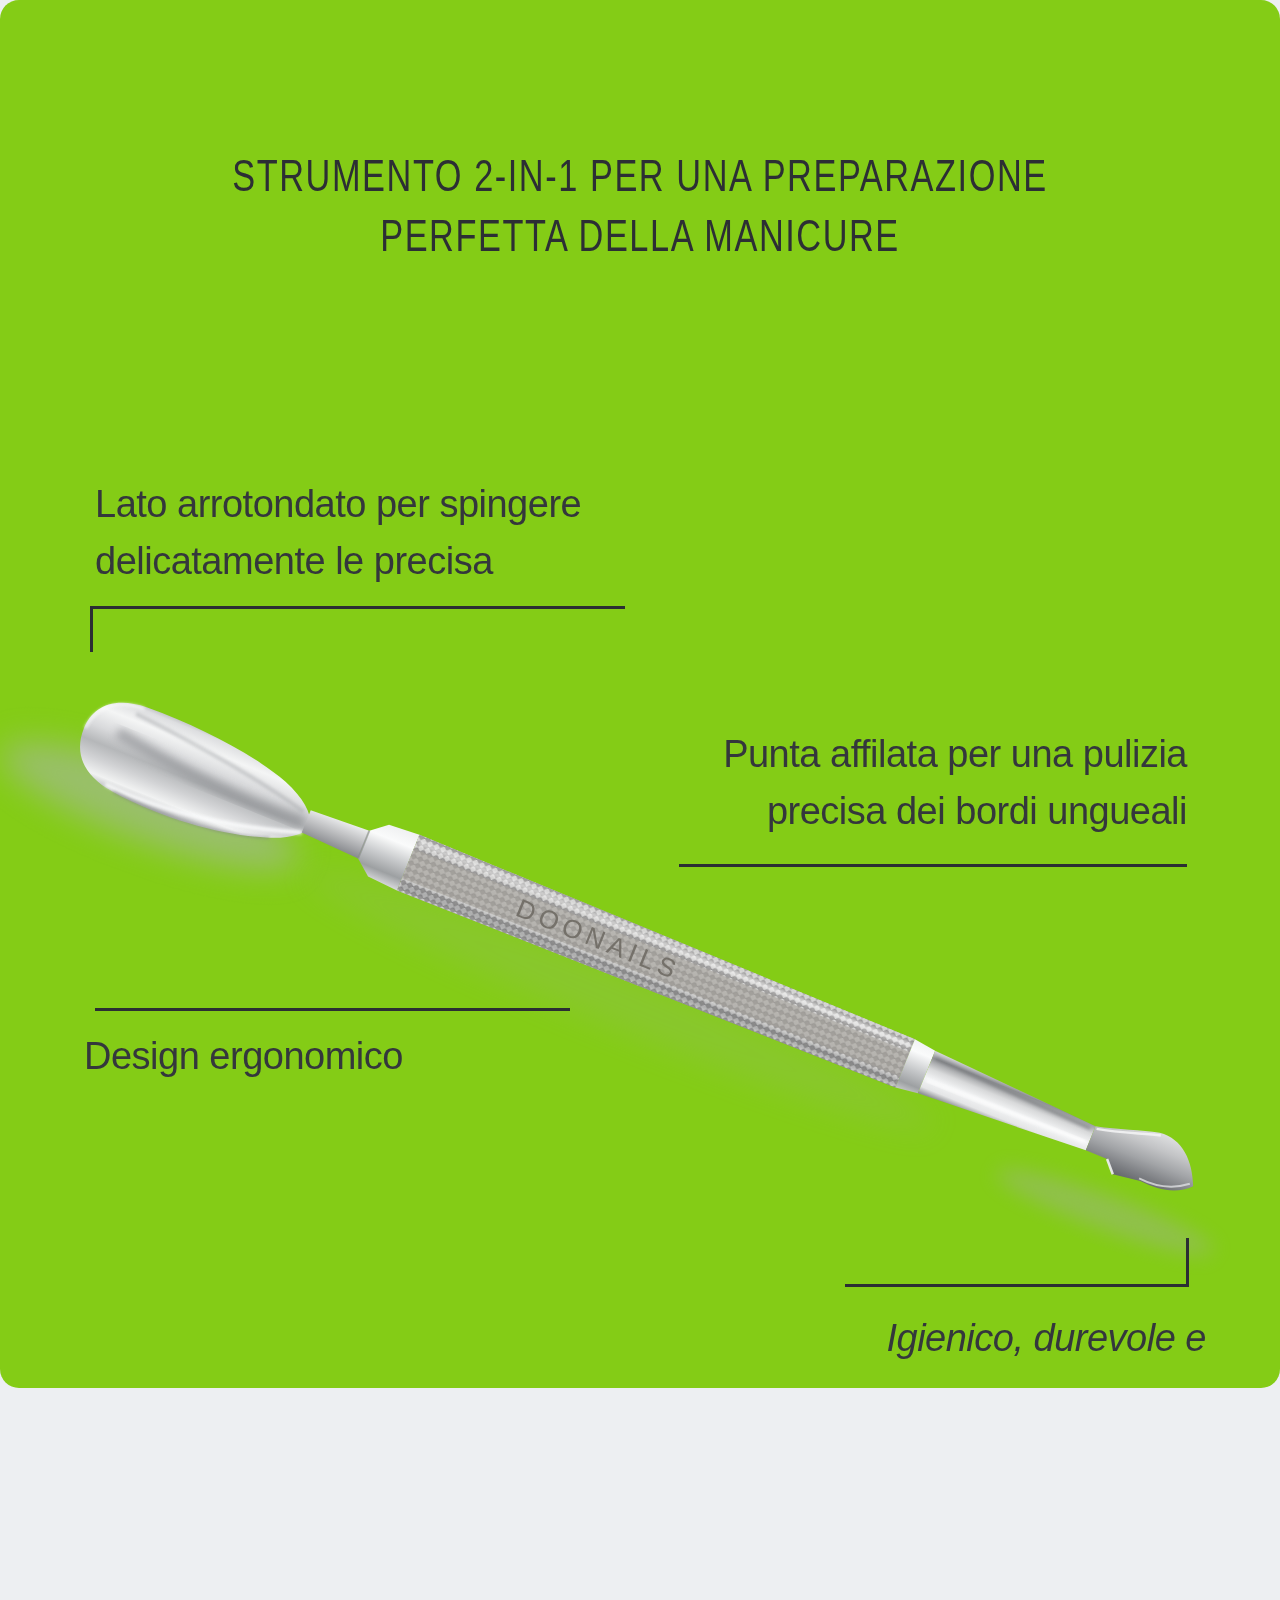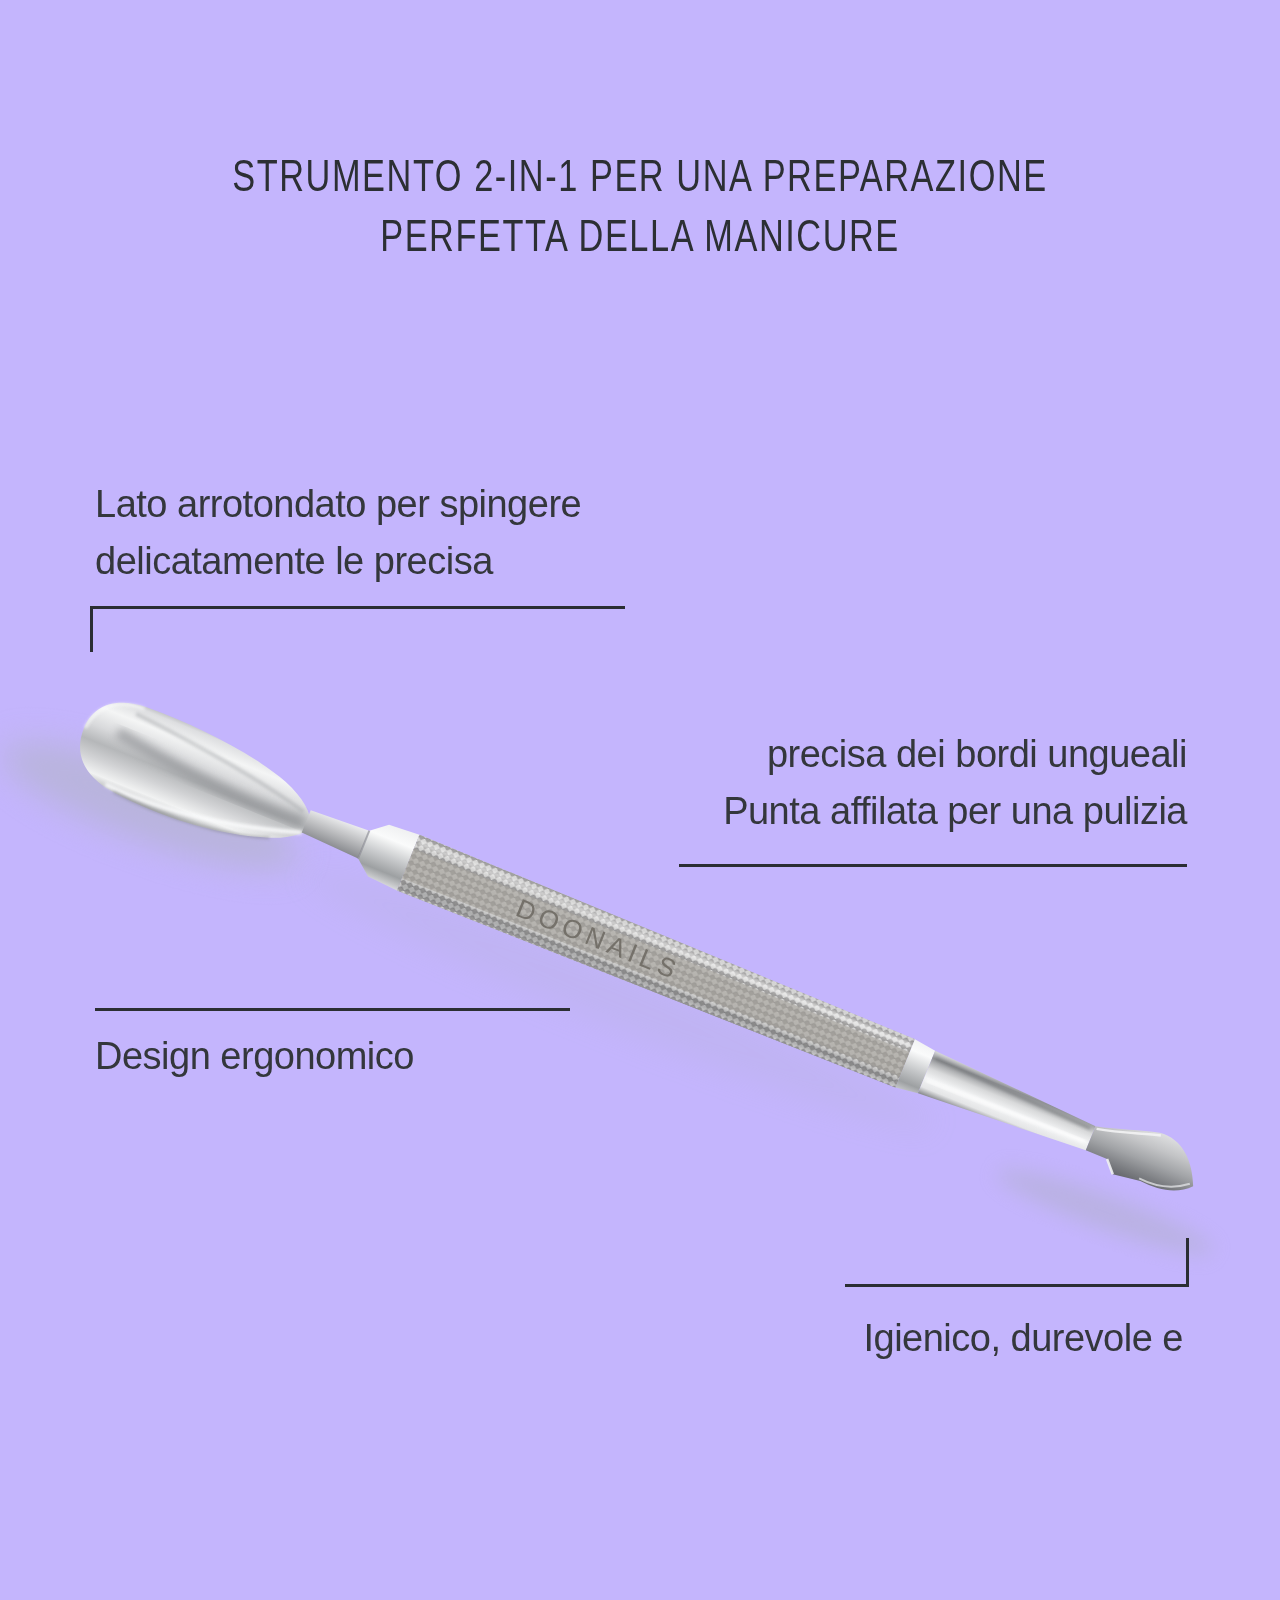--- a/index.html
+++ b/index.html
@@ -1,23 +1,24 @@
 <!DOCTYPE html>
 <html><head>
 <meta charset="utf-8">
 <style>
   * { margin:0; padding:0; box-sizing:border-box; }
   html,body { background:#EDEFF2; }
   .canvas {
     position:relative;
-    width:1280px; height:1600px;
-    background:#c4b5fd;
+    width:1280px; height:1388px;
+    background:#84cc16;
     overflow:hidden;
     font-family:"Liberation Sans", sans-serif;
     color:#34373C;
+    border-radius:19px;
   }
   .title {
     position:absolute; top:146px; left:0; width:1280px;
     text-align:center;
     font-size:44px; line-height:60px;
     font-weight:500; letter-spacing:2px;
     color:#2C2F34;
   }
   .title .tline {
     transform:scaleX(0.78);
@@ -172,28 +173,28 @@
     </g>
   </svg>
 
   <div class="callout" style="left:95px; top:476px;">
     <div>Lato arrotondato per spingere</div>
     <div>delicatamente le precisa</div>
   </div>
   <div class="bracket-tl" style="left:90px; top:606px; width:535px; height:46px;"></div>
 
   <div class="callout right" style="right:93px; top:726px;">
+    <div>Punta affilata per una pulizia</div>
     <div>precisa dei bordi ungueali</div>
-    <div>Punta affilata per una pulizia</div>
   </div>
   <div class="hline" style="left:679px; top:864px; width:508px;"></div>
 
   <div class="hline" style="left:95px; top:1008px; width:475px;"></div>
-  <div class="callout" style="left:95px; top:1028px;">
+  <div class="callout" style="left:84px; top:1028px;">
     <div>Design ergonomico</div>
   </div>
 
   <div class="bracket-br" style="left:845px; top:1238px; width:344px; height:49px;"></div>
-  <div class="callout right" style="right:97px; top:1310px;">
+  <div class="callout right" style="right:74px; top:1310px;font-style:italic;">
     <div>Igienico, durevole e</div>
   </div>
 
 </div>
 
 </body></html>

